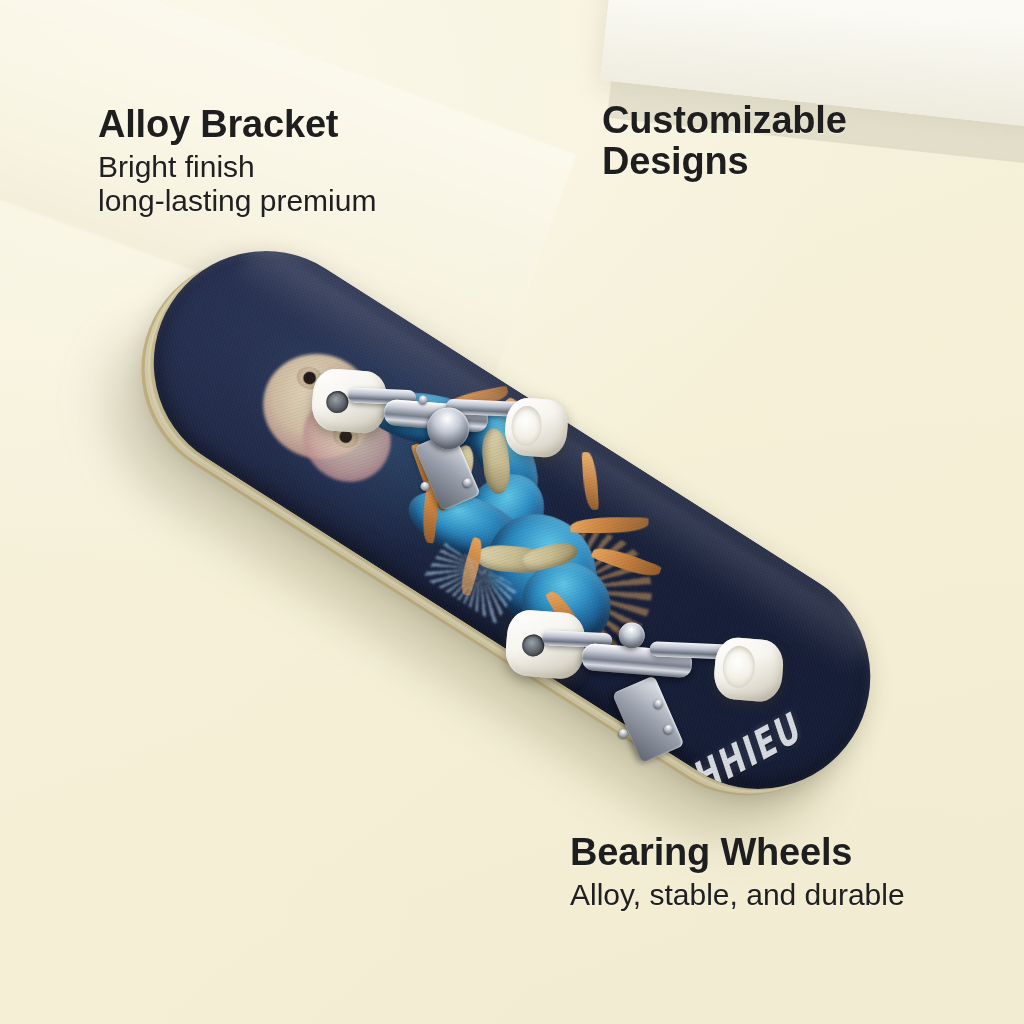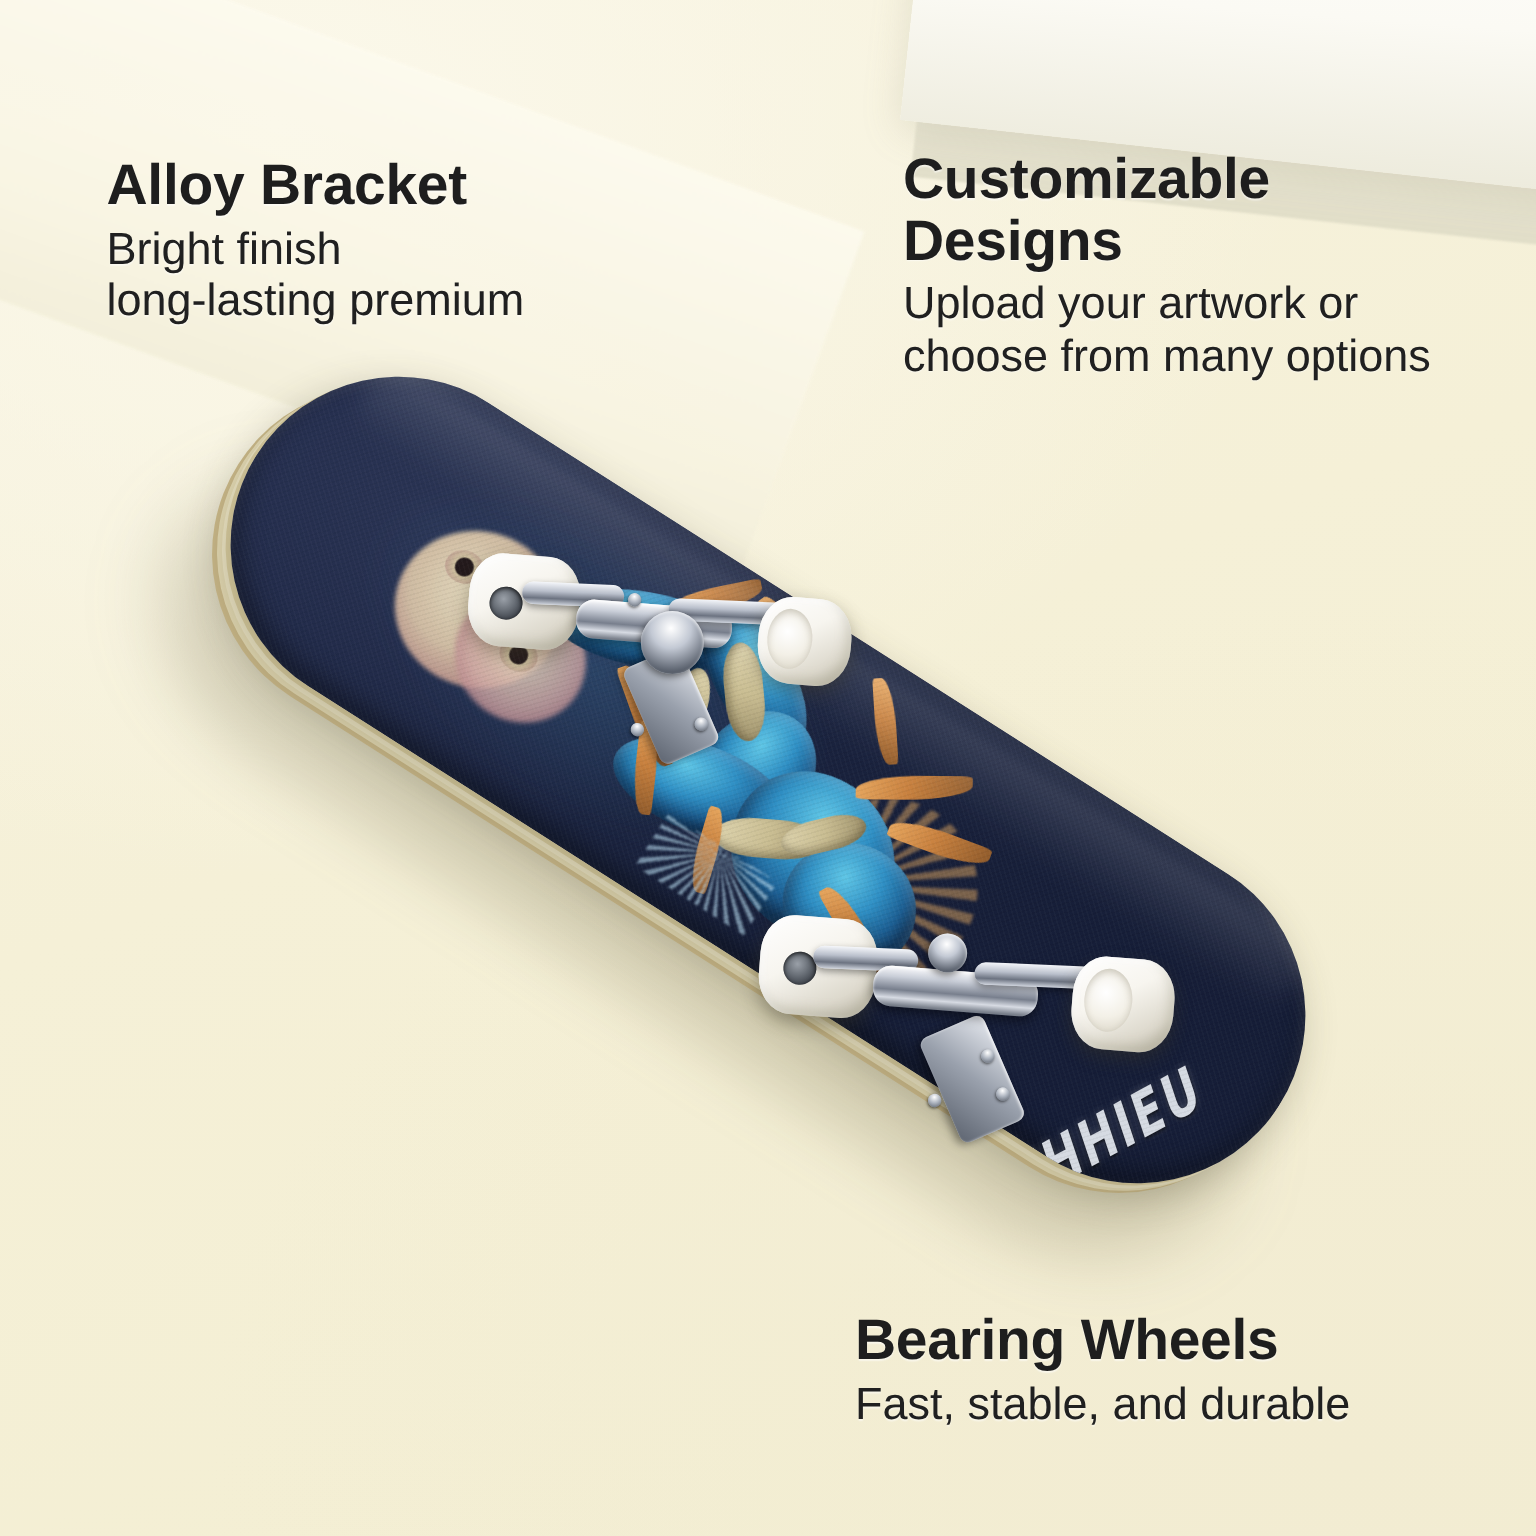--- a/index.html
+++ b/index.html
@@ -72,24 +72,24 @@
   .c-sub {
     font-size:30px;
     font-weight:400;
     line-height:1.15;
     color:#202020;
     white-space:pre-line;
     margin-top:5px;
     text-shadow:0 1px 1px rgba(255,255,255,.5);
   }
 
-  #callout-alloy      { left:71px;  top:104px; }
+  #callout-alloy      { left:98px;  top:104px; }
   #callout-custom     { left:602px; top:100px; }
   #callout-deck       { left:82px;  top:722px; }
-  #callout-wheels     { left:570px; top:832px;margin-top:42px; }
+  #callout-wheels     { left:570px; top:832px; }
 
   
   #board-wrap {
     position:absolute;
     left:512px; top:520px;
     width:0; height:0;
   }
   #board {
     position:absolute;
     left:-404px; top:-112px;
@@ -455,23 +455,21 @@
 
   <div class="callout" id="callout-alloy">
     <div class="c-title">Alloy Bracket</div>
     <div class="c-sub">Bright finish
 long-lasting premium</div>
   </div>
 
   <div class="callout" id="callout-custom">
     <div class="c-title">Customizable
 Designs</div>
-    <div class="c-sub">Upload your artwork or
-choose from many options</div>
   </div>
 
 
   <div class="callout" id="callout-wheels">
     <div class="c-title">Bearing Wheels</div>
-    <div class="c-sub">Fast, stable, and durable</div>
+    <div class="c-sub">Alloy, stable, and durable</div>
   </div>
 
 </div>
 
 </body></html>

